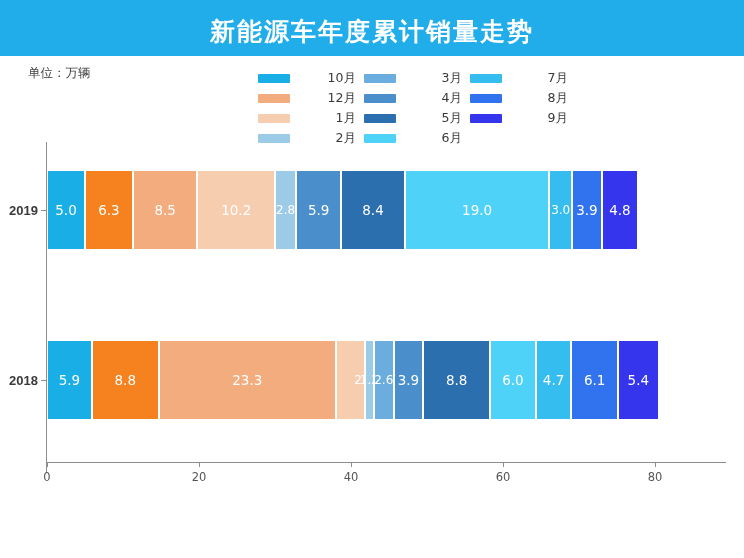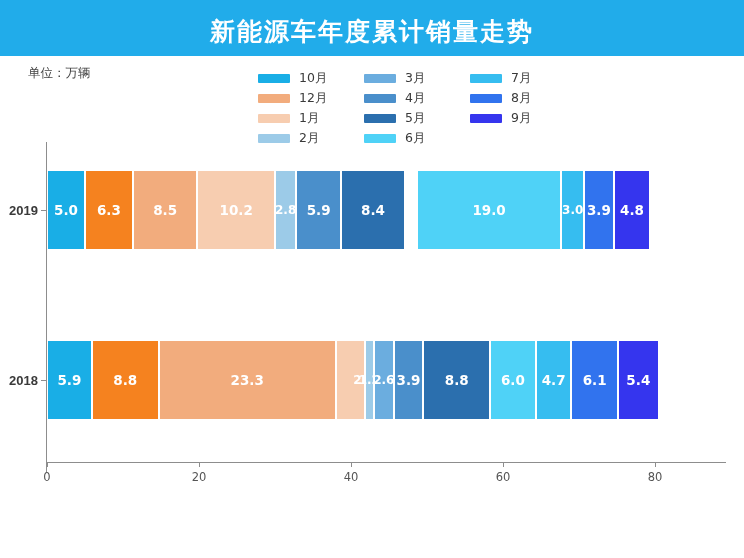--- a/index.html
+++ b/index.html
@@ -56,20 +56,21 @@
     display: grid;
     grid-template-columns: repeat(3, 1fr);
     grid-auto-flow: column;
     grid-template-rows: repeat(4, 20px);
     column-gap: 8px;
   }
   .legend-item {
     display: flex;
     align-items: center;
     height: 20px;
+    justify-content: space-between;
   }
   .legend-swatch {
     width: 32px;
     height: 9px;
     border-radius: 1px;
     flex: 0 0 auto;
   }
   .legend-label {
     margin-left: 9px;
     font-size: 12.5px;
@@ -147,21 +148,21 @@
     box-sizing: border-box;
     border: 1px solid #ffffff;
     display: flex;
     align-items: center;
     justify-content: center;
     overflow: visible;
   }
   .seg-value {
     color: #ffffff;
     font-size: 13.5px;
-    font-weight: bold;
+    font-weight: normal;
     white-space: nowrap;
     font-family: "DejaVu Sans", "Liberation Sans", sans-serif;
     pointer-events: none;
   }
 </style>
 </head>
 <body>
 
 <div id="title-bar">
   <div id="title-text">新能源车年度累计销量走势</div>
@@ -253,21 +254,21 @@
         </div>
         <div class="bar-seg" title="2月: 2.8" style="width: 21.28px; background: rgb(156, 203, 232);">
           <span class="seg-value" style="font-size: 12px;">2.8</span>
         </div>
         <div class="bar-seg" title="4月: 5.9" style="width: 44.84px; background: rgb(74, 143, 203);">
           <span class="seg-value">5.9</span>
         </div>
         <div class="bar-seg" title="5月: 8.4" style="width: 63.84px; background: rgb(43, 111, 174);">
           <span class="seg-value">8.4</span>
         </div>
-        <div class="bar-seg" title="6月: 19.0" style="width: 144.4px; background: rgb(79, 210, 247); margin-left: 12px;">
+        <div class="bar-seg" title="6月: 19.0" style="width: 144.4px; background: rgb(79, 210, 247);">
           <span class="seg-value">19.0</span>
         </div>
         <div class="bar-seg" title="7月: 3.0" style="width: 22.8px; background: rgb(54, 189, 240);">
           <span class="seg-value" style="font-size: 12px;">3.0</span>
         </div>
         <div class="bar-seg" title="8月: 3.9" style="width: 29.64px; background: rgb(49, 115, 238);">
           <span class="seg-value">3.9</span>
         </div>
         <div class="bar-seg" title="9月: 4.8" style="width: 36.48px; background: rgb(53, 53, 238);">
           <span class="seg-value">4.8</span>

